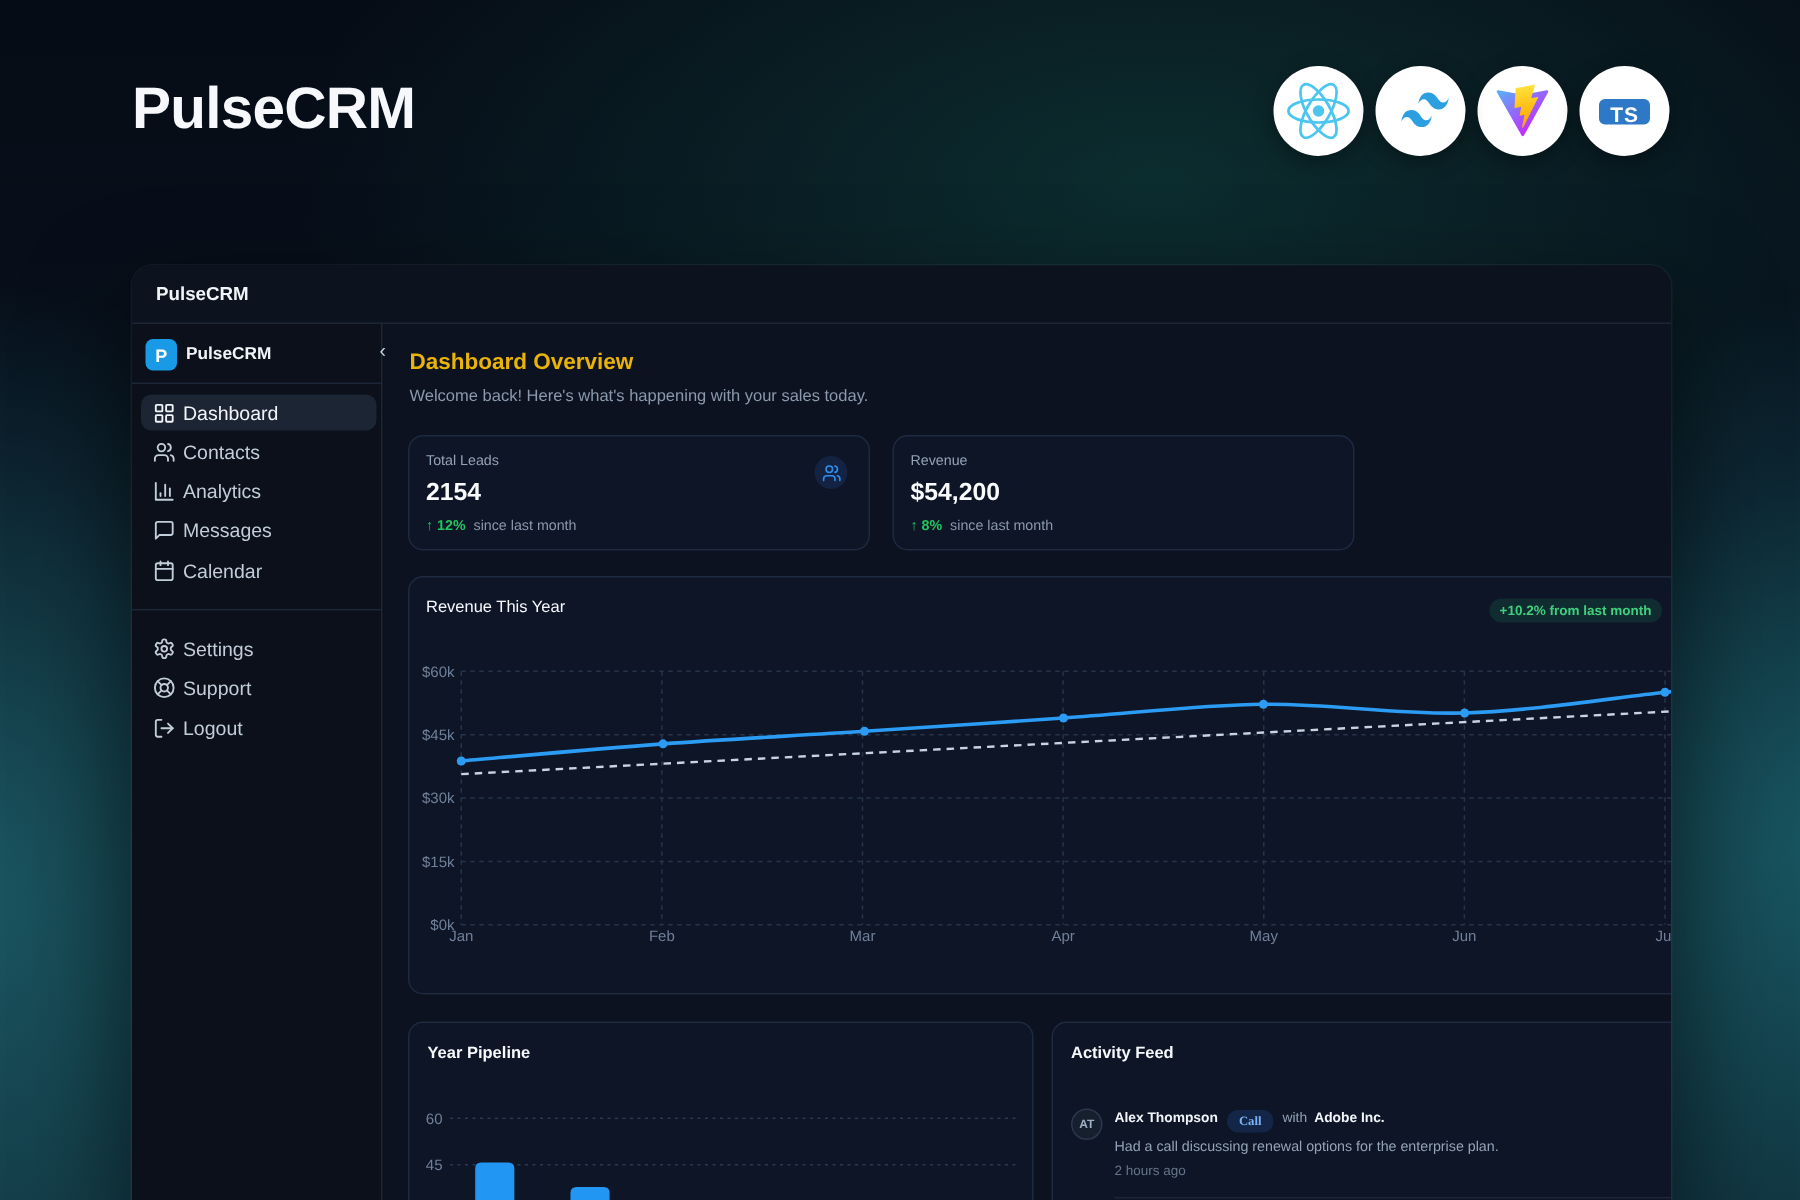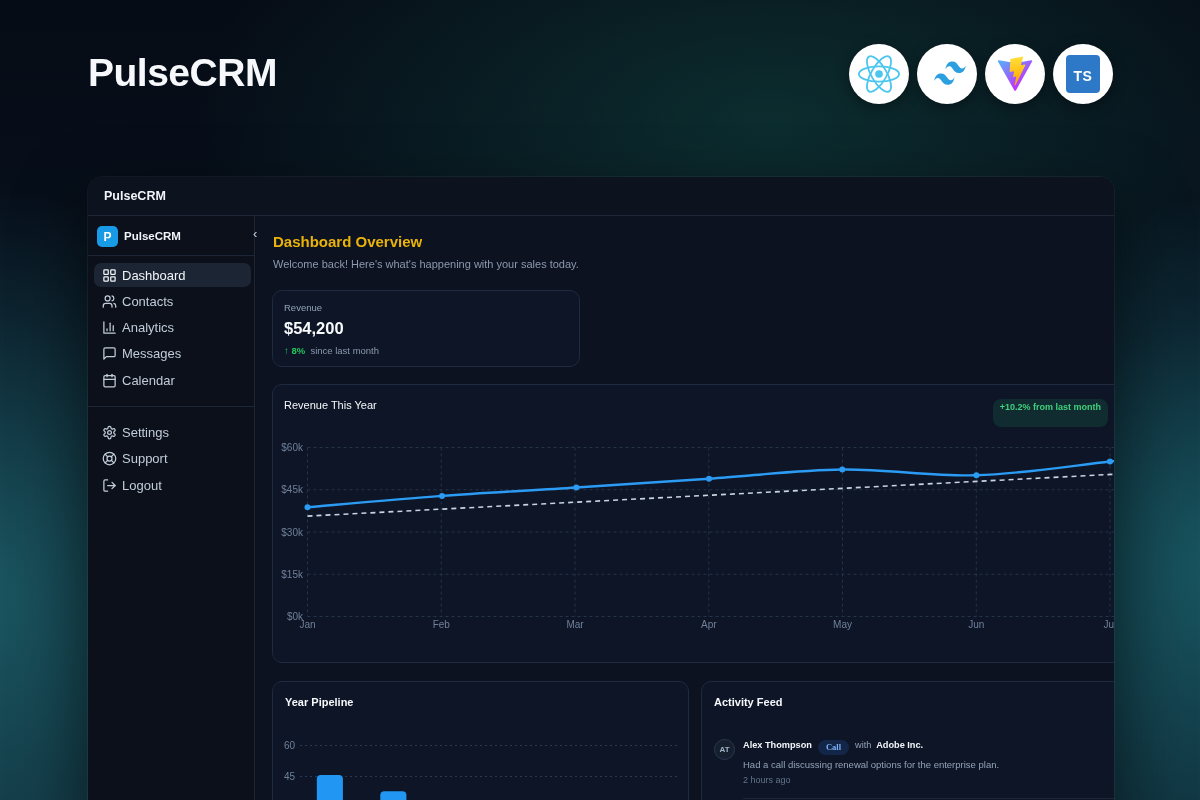--- a/index.html
+++ b/index.html
@@ -45,21 +45,21 @@
 .stat .label { position:absolute; left:11px; top:11px; font-size:9.5px; color:#94a3b8; }
 .stat .value { position:absolute; left:11px; top:28px; font-size:16.5px; font-weight:bold; color:#f8fafc; }
 .stat .change { position:absolute; left:11px; top:54px; font-size:9.5px; color:#8b99ad; }
 .stat .change b { font-weight:bold; }
 .up b, .up .arr { color:#22c55e; }
 .down b, .down .arr { color:#ef4444; }
 .stat .icon-circle { position:absolute; right:14px; top:13px; width:22px; height:22px; border-radius:50%; background:rgba(59,130,246,0.13); display:flex; align-items:center; justify-content:center; }
 
 .chartcard { position:absolute; left:16px; top:168px; width:952px; height:279px; background:#0d1526; border:1px solid #1e2a40; border-radius:10px; }
 .chartcard .title { position:absolute; left:11px; top:14px; font-size:11px; font-weight:normal; color:#f6f8fb; }
-.chartcard .badge { position:absolute; right:115px; top:14px; height:28px; padding:0 7px; border-radius:8px; background:rgba(47,204,113,0.13); color:#3fd07c; font-size:9px; font-weight:bold; line-height:17px; }
+.chartcard .badge { position:absolute; right:115px; top:14px; height:16px; padding:0 7px; border-radius:8px; background:rgba(47,204,113,0.13); color:#3fd07c; font-size:9px; font-weight:bold; line-height:17px; }
 
 .botgrid { position:absolute; left:16px; top:465px; display:flex; gap:12px; }
 .pipecard { position:relative; width:417px; height:300px; background:#0d1526; border:1px solid #1e2a40; border-radius:10px; }
 .pipecard .title, .feedcard .title { position:absolute; left:12px; top:14px; font-size:11px; font-weight:bold; color:#f6f8fb; }
 .feedcard { position:relative; width:523px; height:300px; background:#0d1526; border:1px solid #1e2a40; border-radius:10px; }
 .avatar { position:absolute; left:12px; top:57px; width:21px; height:21px; border-radius:50%; background:#161f2e; border:1px solid #2b3750; color:#9fb0c4; font-size:8px; font-weight:bold; display:flex; align-items:center; justify-content:center; }
 .feed-name { position:absolute; left:41px; top:58px; font-size:9.2px; font-weight:bold; color:#f1f5f9; }
 .pill { display:inline-block; margin:0 6px; padding:2px 8px 3px; border-radius:9px; background:rgba(59,130,246,0.16); color:#7ab2f8; font-size:8.5px; font-weight:bold; vertical-align:-2px;font-family:Liberation Serif, serif; }
 .feed-name .with { font-weight:normal; color:#94a3b8; }
 .feed-desc { position:absolute; left:41px; top:77px; font-size:9.5px; color:#94a3b8; }
@@ -99,21 +99,21 @@
             <stop stop-color="#ffea83"></stop>
             <stop offset="0.083" stop-color="#ffdd35"></stop>
             <stop offset="1" stop-color="#ffa800"></stop>
           </linearGradient>
         </defs>
         <path fill="url(#vg1)" d="M399.641 59.5246L215.643 388.545C211.844 395.338 202.084 395.378 198.228 388.618L10.5817 59.5563C6.38087 52.1896 12.6802 43.2665 21.0281 44.7586L205.223 77.6824C206.398 77.8924 207.601 77.8904 208.776 77.6763L389.119 44.8058C397.439 43.2894 403.768 52.1434 399.641 59.5246Z"></path>
         <path fill="url(#vg2)" d="M292.965 1.5744L156.801 28.2552C154.563 28.6937 152.906 30.5903 152.771 32.8664L144.395 174.33C144.198 177.662 147.258 180.248 150.51 179.498L188.42 170.749C191.967 169.931 195.172 173.055 194.443 176.622L183.18 231.775C182.422 235.487 185.907 238.661 189.532 237.56L212.947 230.446C216.577 229.344 220.065 232.527 219.297 236.242L201.398 322.875C200.278 328.294 207.486 331.249 210.492 326.603L212.5 323.5L323.454 102.072C325.312 98.3645 322.108 94.137 318.036 94.9228L279.014 102.454C275.347 103.161 272.227 99.746 273.262 96.1583L298.731 7.86689C299.767 4.27314 296.636 0.855181 292.965 1.5744Z"></path>
       </svg>
     </div>
   <div class="badge-circle">
-      <div style="width:34px;height:38px;border-radius:4px;background:#2e79c7;display:flex;align-items:center;justify-content:center;color:#fff;font-weight:bold;font-size:14px;letter-spacing:0.5px;padding-top:3px;">TS</div>
+      <div style="width:34px;height:17px;border-radius:4px;background:#2e79c7;display:flex;align-items:center;justify-content:center;color:#fff;font-weight:bold;font-size:14px;letter-spacing:0.5px;padding-top:3px;">TS</div>
     </div>
 </div>
 
 <div class="window">
   <div class="topbar">
       <span>PulseCRM</span>
     </div>
   <div class="sidebar">
     <div class="logo-row">
       <div class="logo-p">P</div>
@@ -168,20 +168,33 @@
             <polyline points="16 17 21 12 16 7"></polyline>
             <line x1="21" x2="9" y1="12" y2="12"></line>
           </svg>Logout</div>
     </div>
   </div>
   <div class="collapse">‹</div>
   <div class="content">
     <div class="h1">Dashboard Overview</div>
     <div class="subtitle">Welcome back! Here's what's happening with your sales today.</div>
     <div class="statgrid">
+      <div class="stat">
+        <div class="label">Total Leads</div>
+        <div class="value">2154</div>
+        <div class="change up"><span class="arr">↑</span> <b>12%</b> &nbsp;since last month</div>
+        <div class="icon-circle">
+            <svg width="13" height="13" viewBox="0 0 24 24" fill="none" stroke="#2e8ef0" stroke-width="2" stroke-linecap="round" stroke-linejoin="round">
+              <path d="M16 21v-2a4 4 0 0 0-4-4H6a4 4 0 0 0-4 4v2"></path>
+              <circle cx="9" cy="7" r="4"></circle>
+              <path d="M22 21v-2a4 4 0 0 0-3-3.87"></path>
+              <path d="M16 3.13a4 4 0 0 1 0 7.75"></path>
+            </svg>
+          </div>
+      </div>
       <div class="stat">
         <div class="label">Revenue</div>
         <div class="value">$54,200</div>
         <div class="change up"><span class="arr">↑</span> <b>8%</b> &nbsp;since last month</div>
 
       </div>
     </div>
     <div class="chartcard">
       <div class="title">Revenue This Year</div>
       <div class="badge">+10.2% from last month</div>

